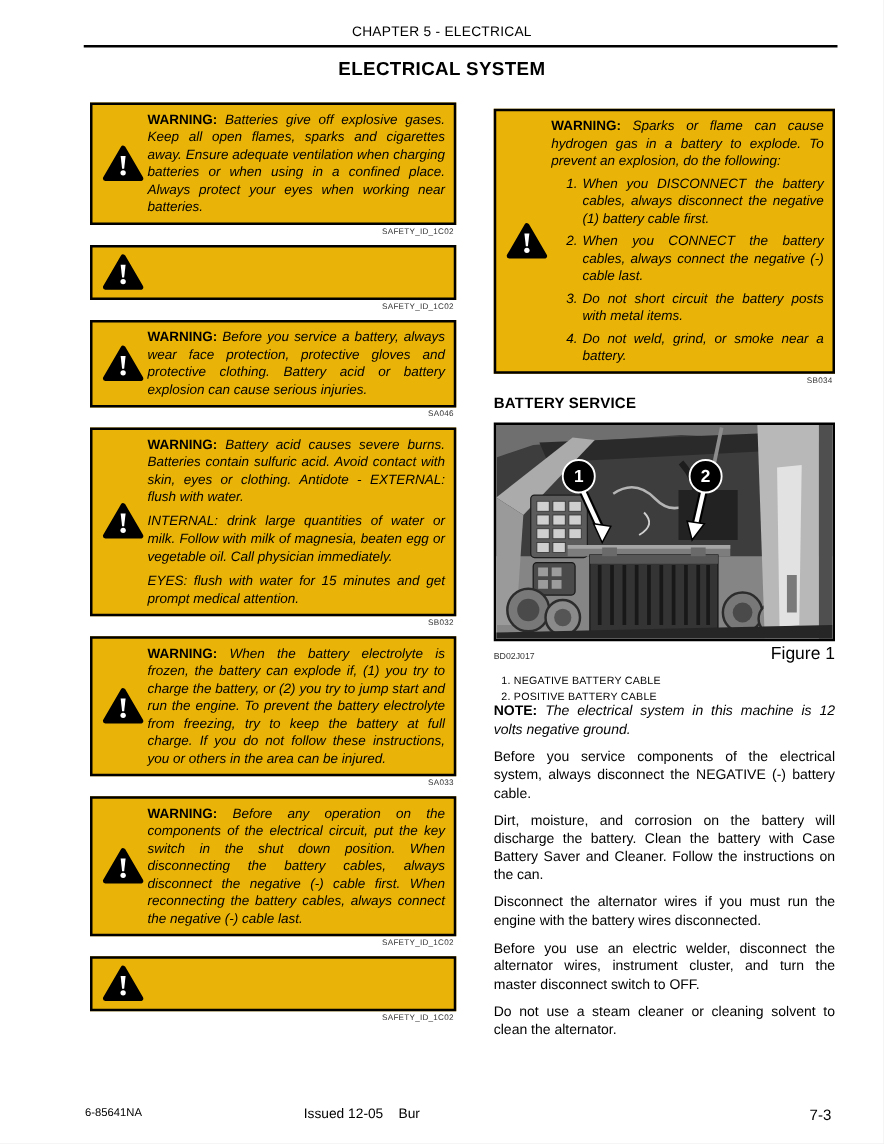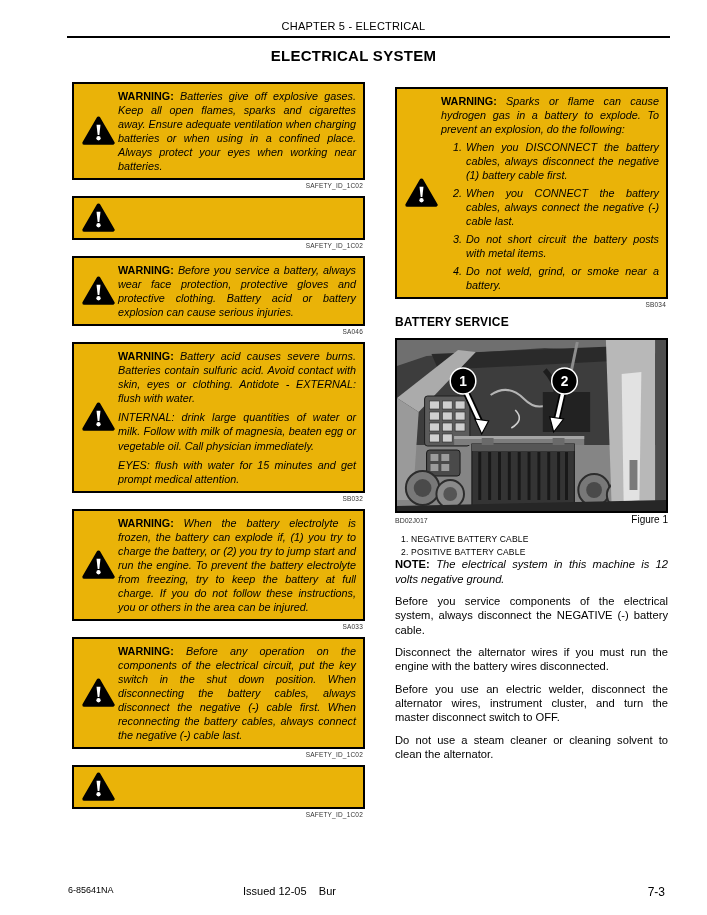--- a/index.html
+++ b/index.html
@@ -65,21 +65,21 @@
     letter-spacing: .2px;
   }
   
   .figure-frame { border: 2px solid #000; line-height: 0; }
   .figure-frame svg { width: 100%; height: 171px; }
   .figure-underline {
     display: flex; justify-content: space-between; align-items: baseline;
     margin-top: 1px;
   }
   .photo-id { font-size: 7px; color: #333; }
-  .figure-caption { font-size: 10px; }
+  .figure-caption { font-size: 14px; }
   .legend { margin: 9px 0 0 6px; }
   .legend-item { font-size: 8.5px; letter-spacing: .2px; margin-top: 3px; }
   
   .note-para {
     font-size: 11.2px; line-height: 1.28;
     text-align: justify;
   }
   .note-para i { font-style: italic; }
   .body-para {
     margin-top: 8px;
@@ -329,20 +329,21 @@
       </div>
 
       <div class="legend">
         <div class="legend-item">1.  NEGATIVE BATTERY CABLE</div>
         <div class="legend-item">2.  POSITIVE BATTERY CABLE</div>
       </div>
 
       <p class="note-para"><b>NOTE:</b> <i>The electrical system in this machine is 12 volts negative ground.</i></p>
 
       <p class="body-para">Before you service components of the electrical system, always disconnect the NEGATIVE (-) battery cable.</p>
+      <p class="body-para">Dirt, moisture, and corrosion on the battery will discharge the battery. Clean the battery with Case Battery Saver and Cleaner. Follow the instructions on the can.</p>
       <p class="body-para">Disconnect the alternator wires if you must run the engine with the battery wires disconnected.</p>
       <p class="body-para">Before you use an electric welder, disconnect the alternator wires, instrument cluster, and turn the master disconnect switch to OFF.</p>
       <p class="body-para">Do not use a steam cleaner or cleaning solvent to clean the alternator.</p>
     </div>
   </div>
 
   <div class="footer">
     <span class="footer-left">6-85641NA</span>
     <span class="footer-center">Issued 12-05    Bur</span>
     <span class="footer-right">7-3</span>

